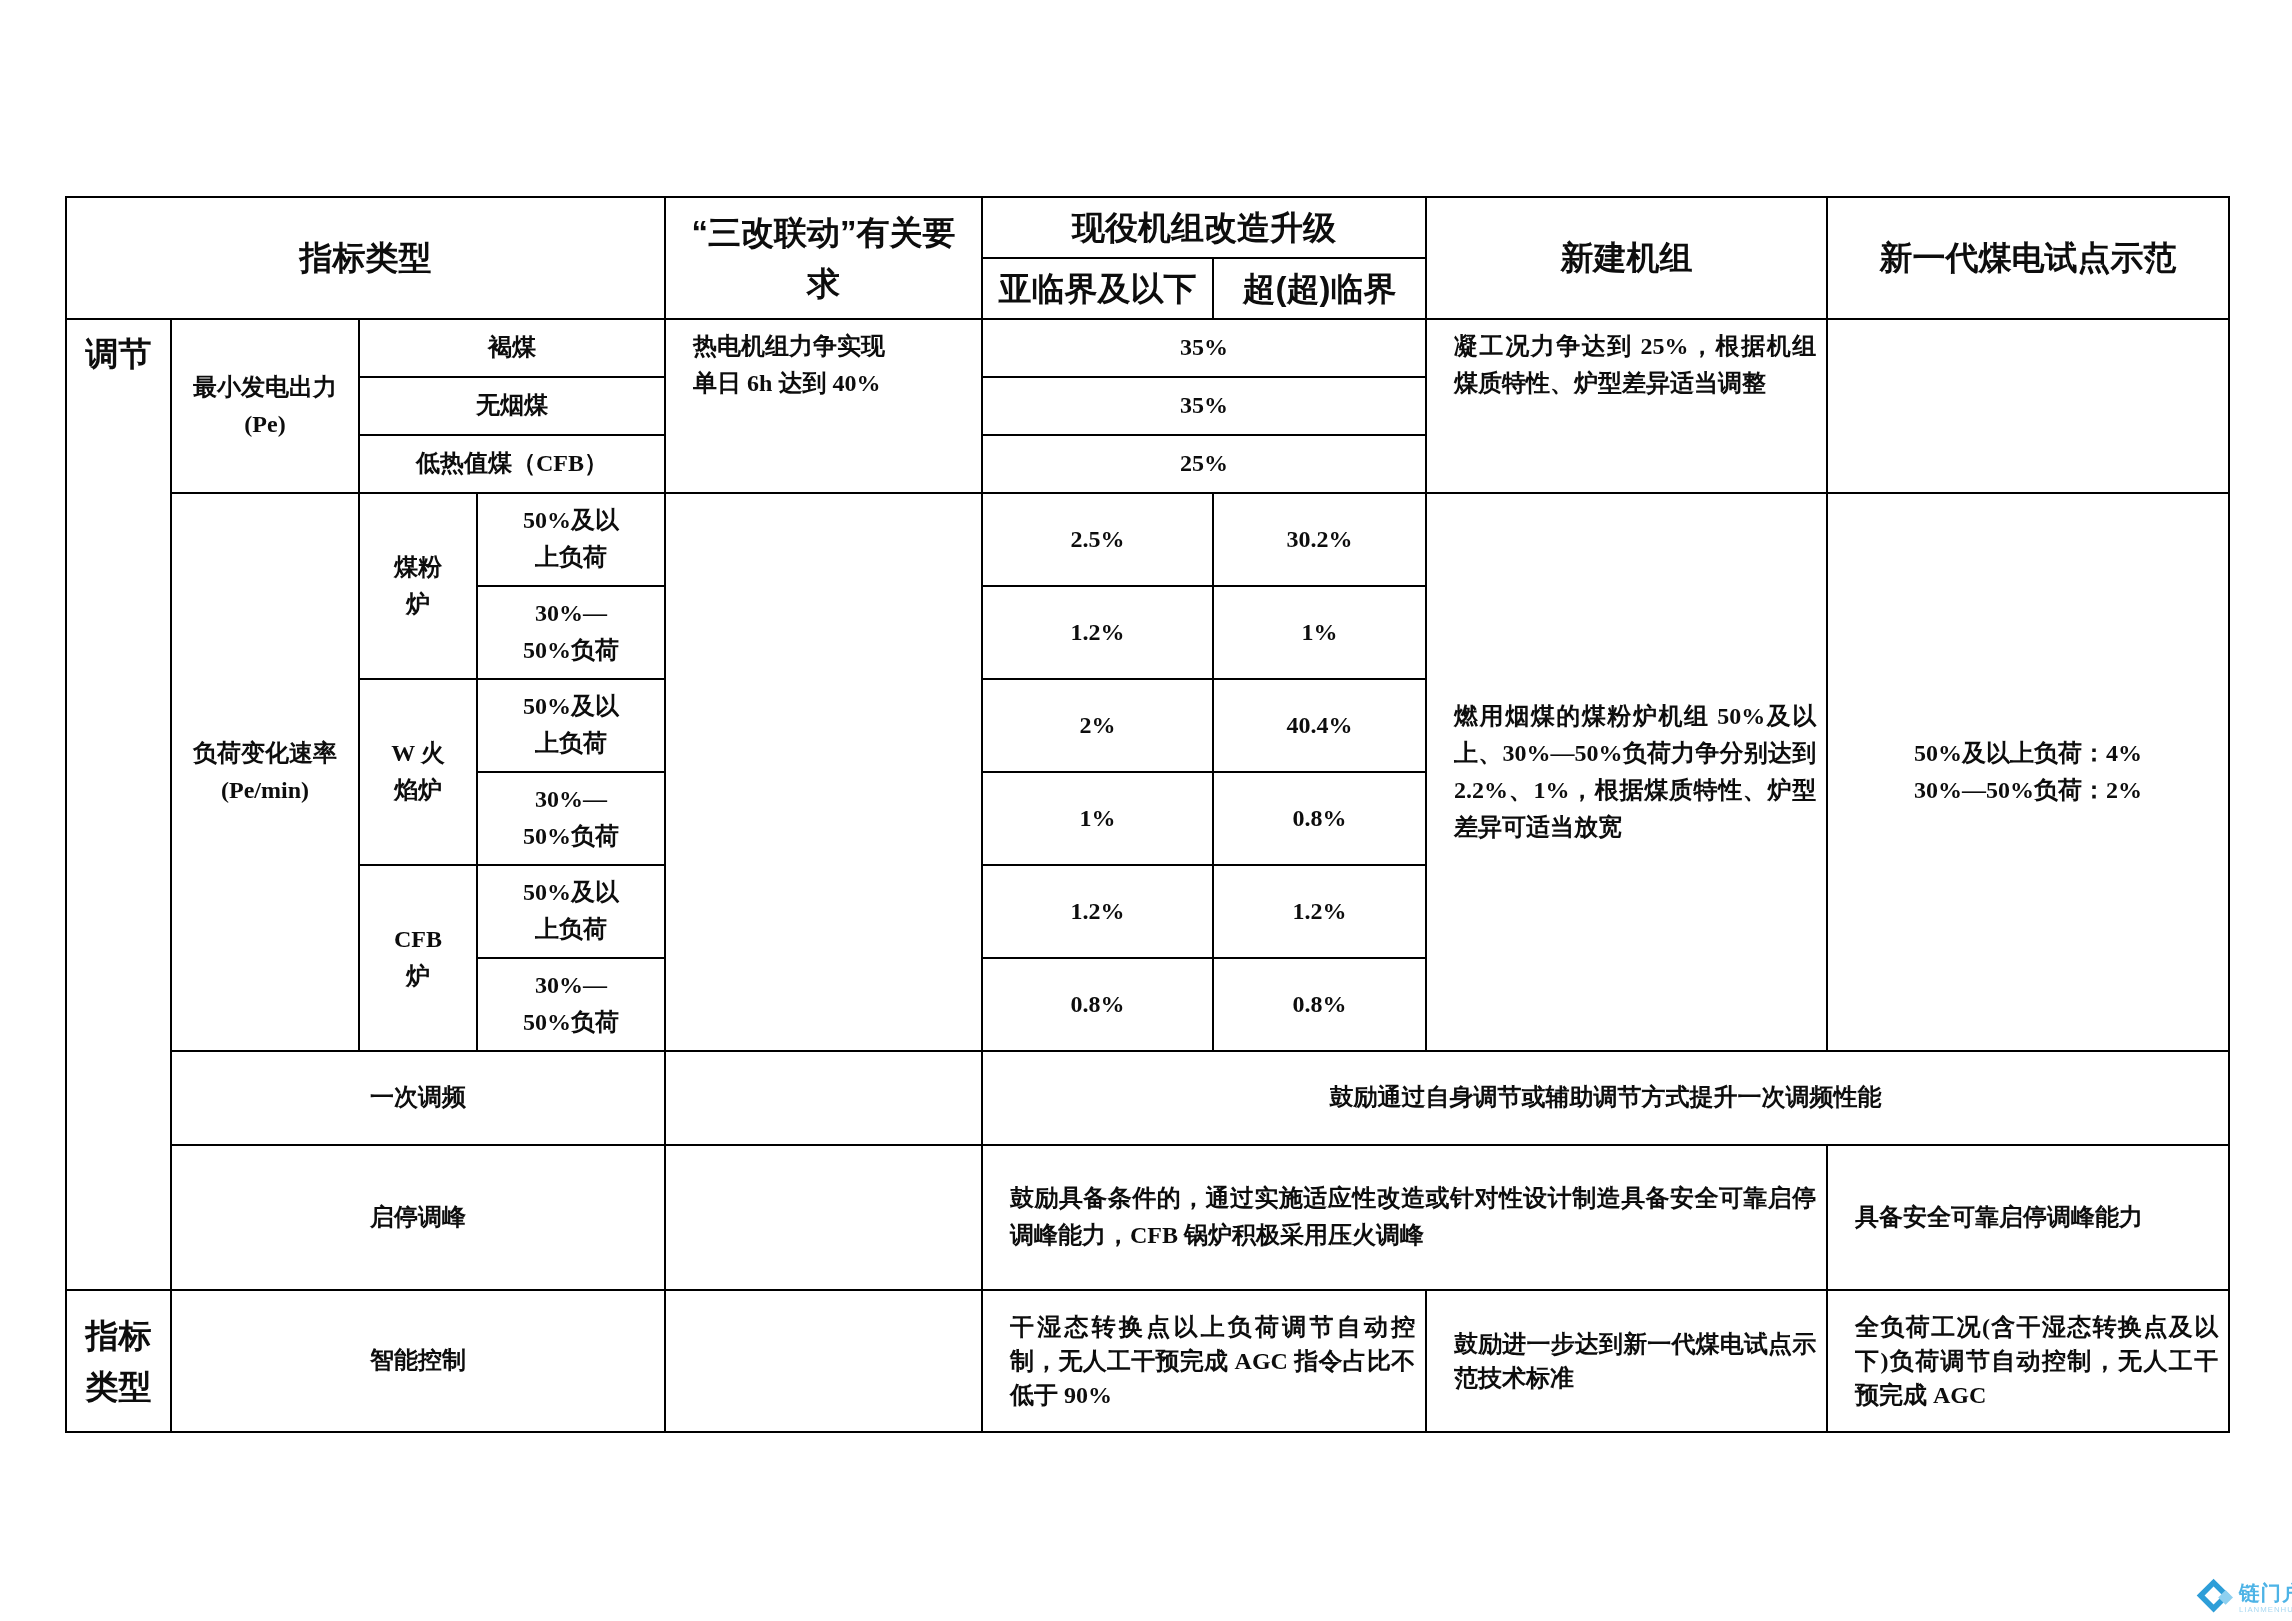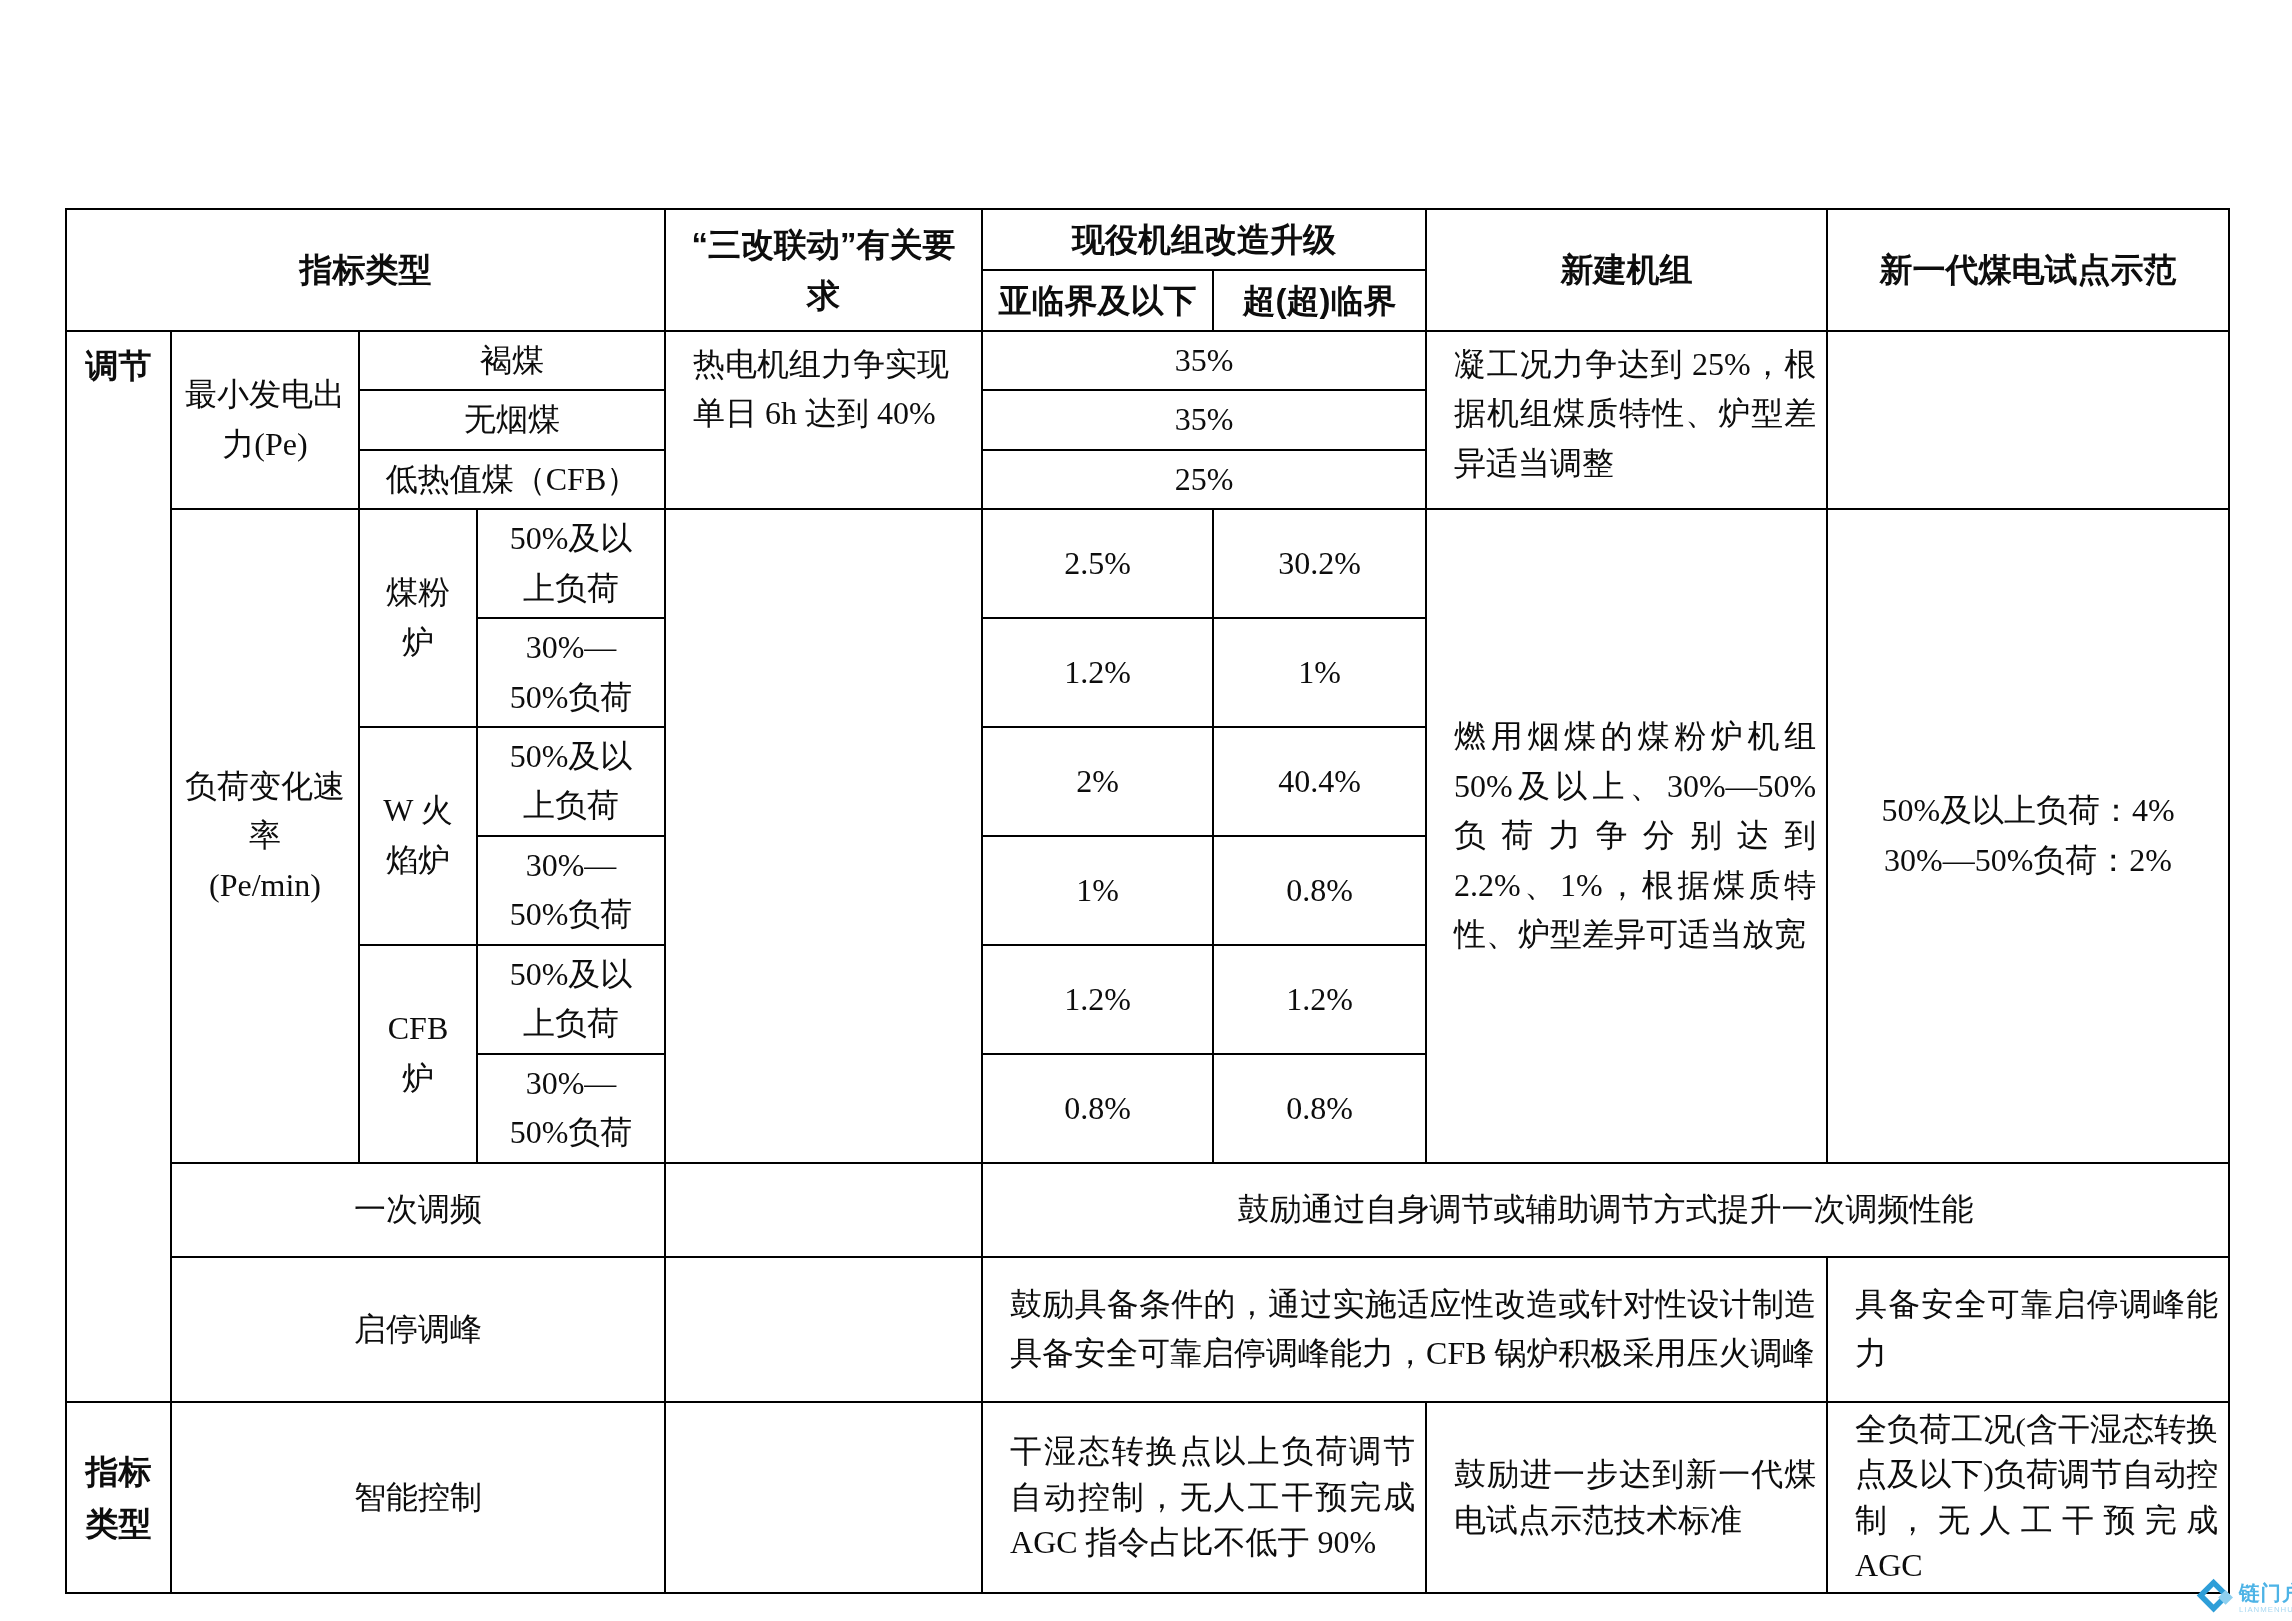--- a/index.html
+++ b/index.html
@@ -9,29 +9,28 @@
     font-family:"Liberation Serif", serif;
     color:#0d0d0d;
   }
   .canvas { position:relative; width:2293px; height:1621px; overflow:hidden; background:#ffffff; }
 
   table.main {
     position:absolute; left:65px; top:196px;
     width:2162px;
     border-collapse:collapse; table-layout:fixed;
     border:2.9px solid #000;
-    margin-top:12px;
   }
   td, th {
     border:2px solid #000;
     text-align:center; vertical-align:middle;
-    font-size:32px; line-height:1.55;
+    font-size:24px; line-height:1.55;
     padding:3.9px 9.8px;
     overflow:hidden;
-    font-weight:normal;
+    font-weight:bold;
   }
   th, .bold {
     font-family:"Liberation Sans", sans-serif;
     font-weight:bold;
     font-size:33px;
   }
   tr.h1 { height:61px; }
   tr.h2 { height:57px; }
   tr.rf { height:58px; }
   tr.rr { height:93px; }

